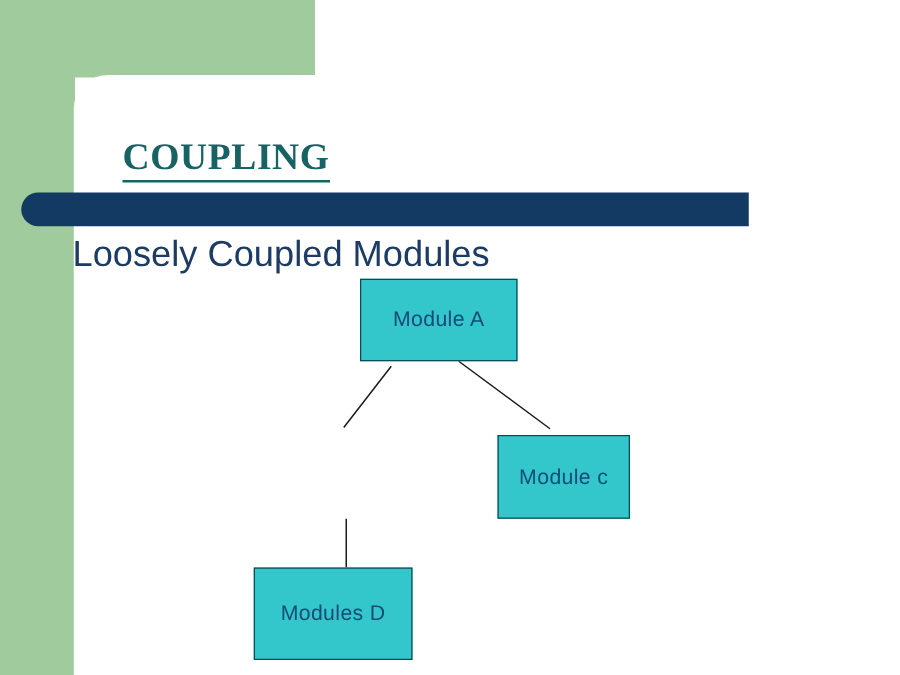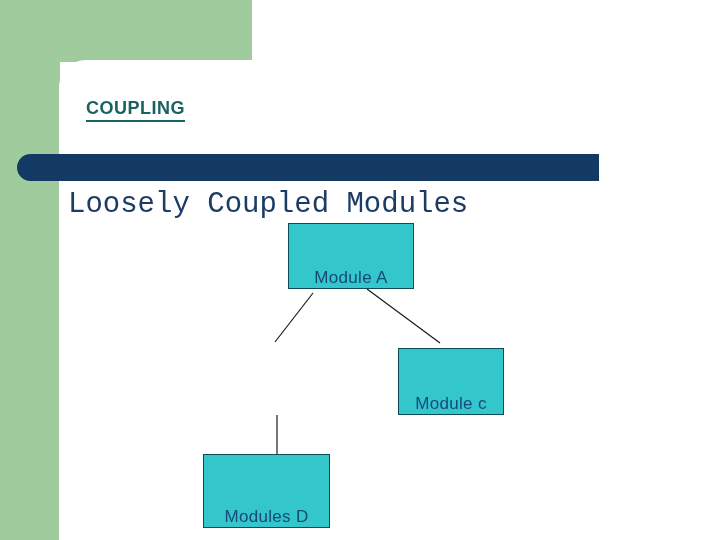--- a/index.html
+++ b/index.html
@@ -36,50 +36,51 @@
     border-top-left-radius:27px;
   }
   
   .accent-bar{
     position:absolute;left:17px;top:154px;width:582px;height:27px;
     background:var(--accent-navy);
     border-radius:13.5px 0 0 13.5px;
   }
   .title{
     position:absolute;left:82px;top:95px;
-    margin:4px;
-    font-size:18px;font-weight:bold;letter-spacing:0.5px;
+    margin:16px;
+    font-size:30px;font-weight:bold;letter-spacing:0.5px;
     color:var(--title-teal);
     line-height:1;
+    font-family:Liberation Serif, serif;
   }
   .title .underlined{
     display:inline-block;
     padding-bottom:3px;
     border-bottom:2.5px solid var(--title-teal);
   }
   .subtitle{
-    position:absolute;left:68px;top:190px;
-    font-family:Liberation Mono, monospace;
+    position:absolute;left:58px;top:190px;
+    font-family:Liberation Sans, sans-serif;
     font-size:29px;
     color:var(--subtitle-navy);
     line-height:1;
   }
   .connectors{
     position:absolute;left:0;top:0;width:720px;height:540px;
   }
   .connectors line{
     stroke:var(--line-color);
     stroke-width:1.2;
   }
   .node{
     position:absolute;
     background:var(--node-fill);
     border:1.5px solid var(--node-border);
     box-sizing:border-box;
-    display:flex;align-items:flex-end;justify-content:center;
+    display:flex;align-items:center;justify-content:center;
     color:var(--node-text);
     font-size:17px;
     letter-spacing:0.3px;
   }
   .node-a{left:288px;top:223px;width:126px;height:66px;}
   .node-b{left:203px;top:347px;width:122px;height:68px;}
   .node-c{left:398px;top:348px;width:106px;height:67px;}
   .node-d{left:203px;top:454px;width:127px;height:74px;}
 </style>
 </head>

